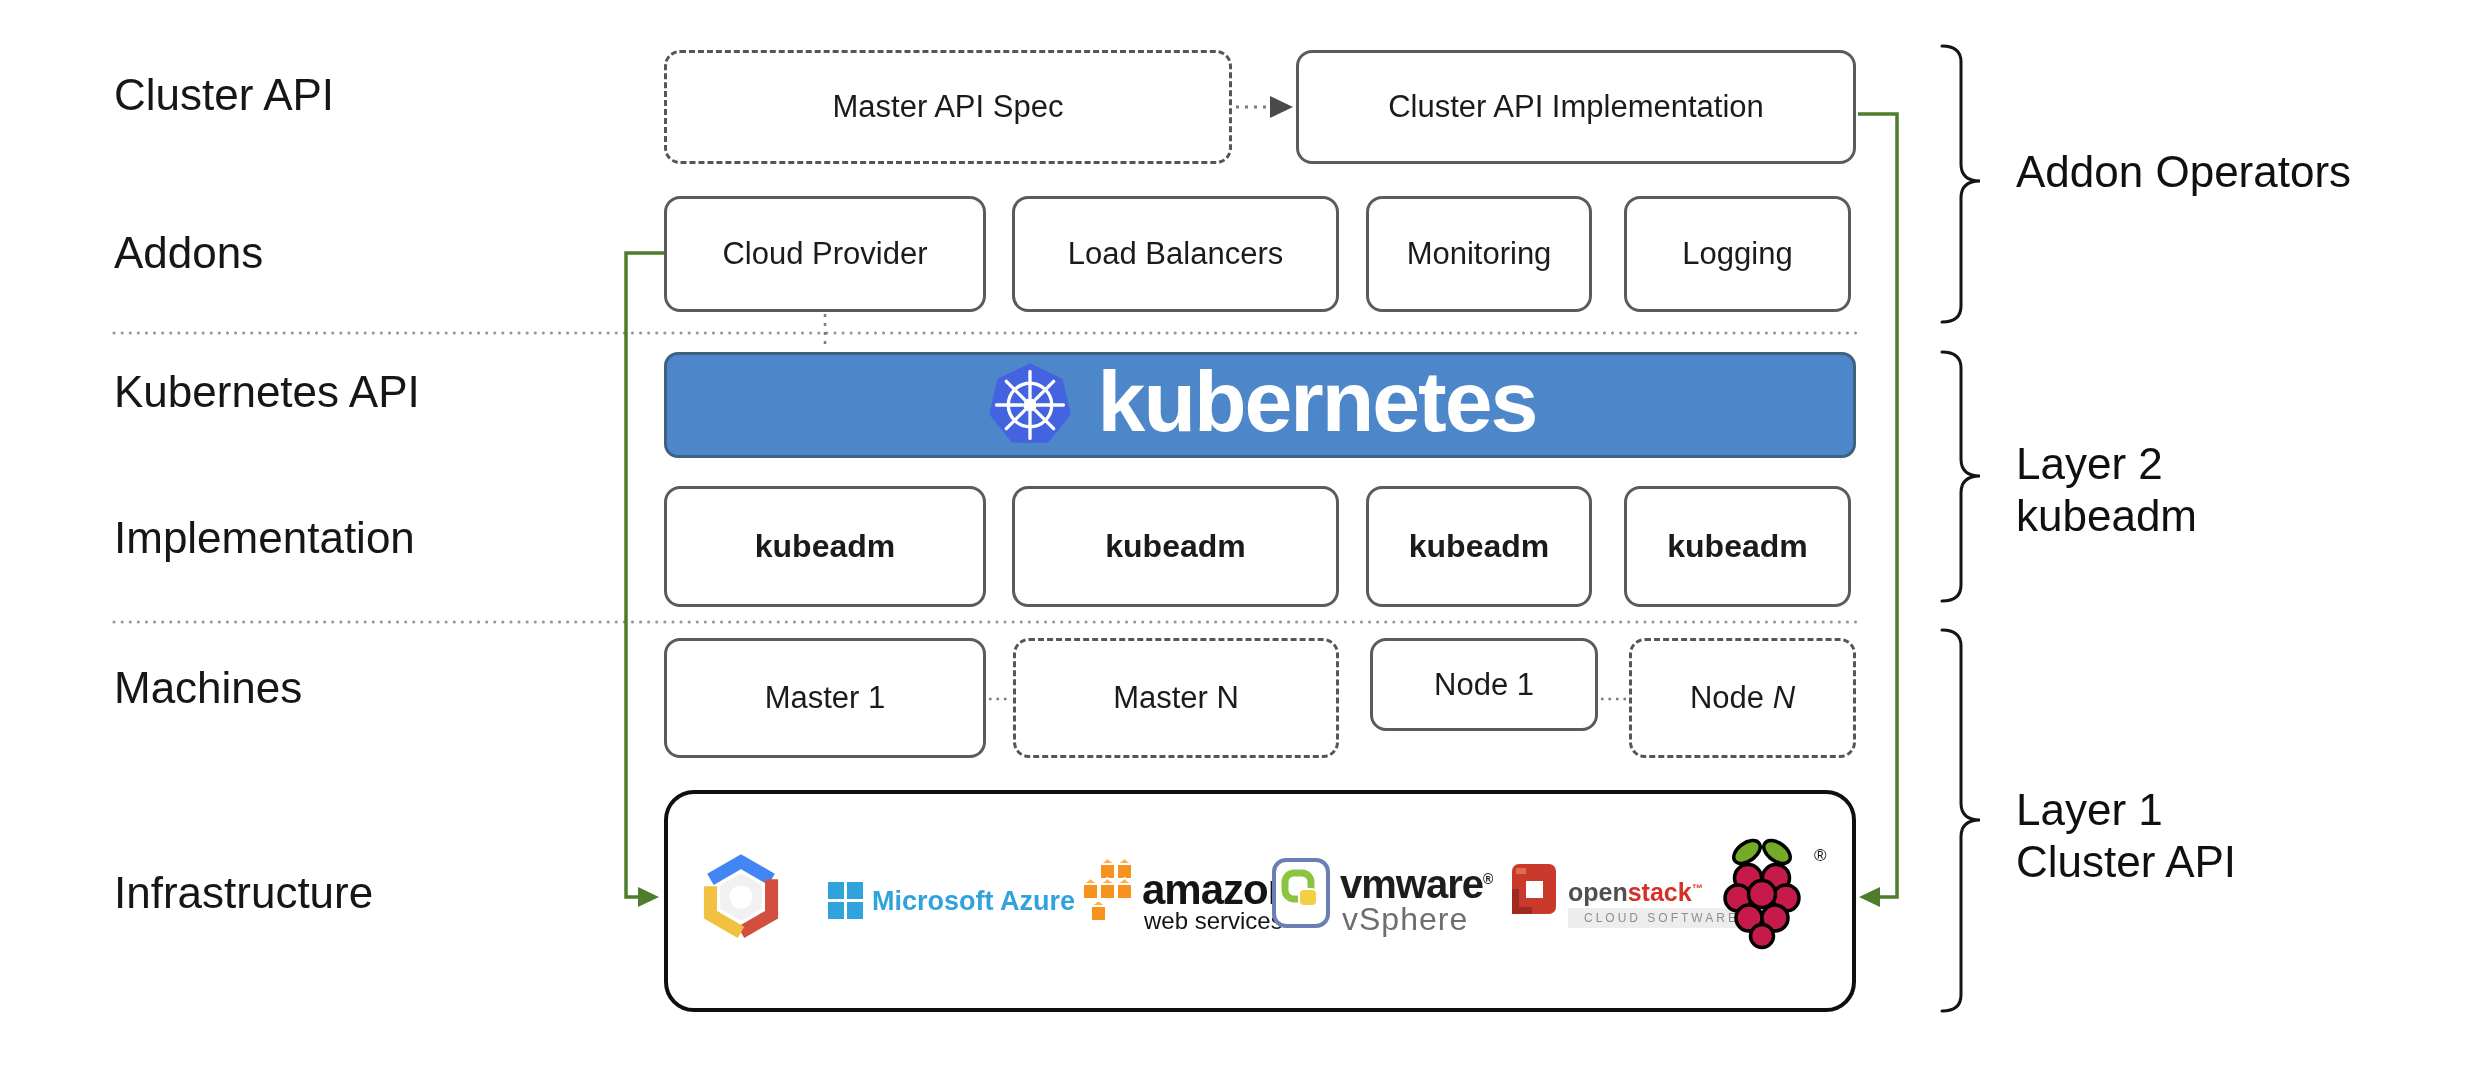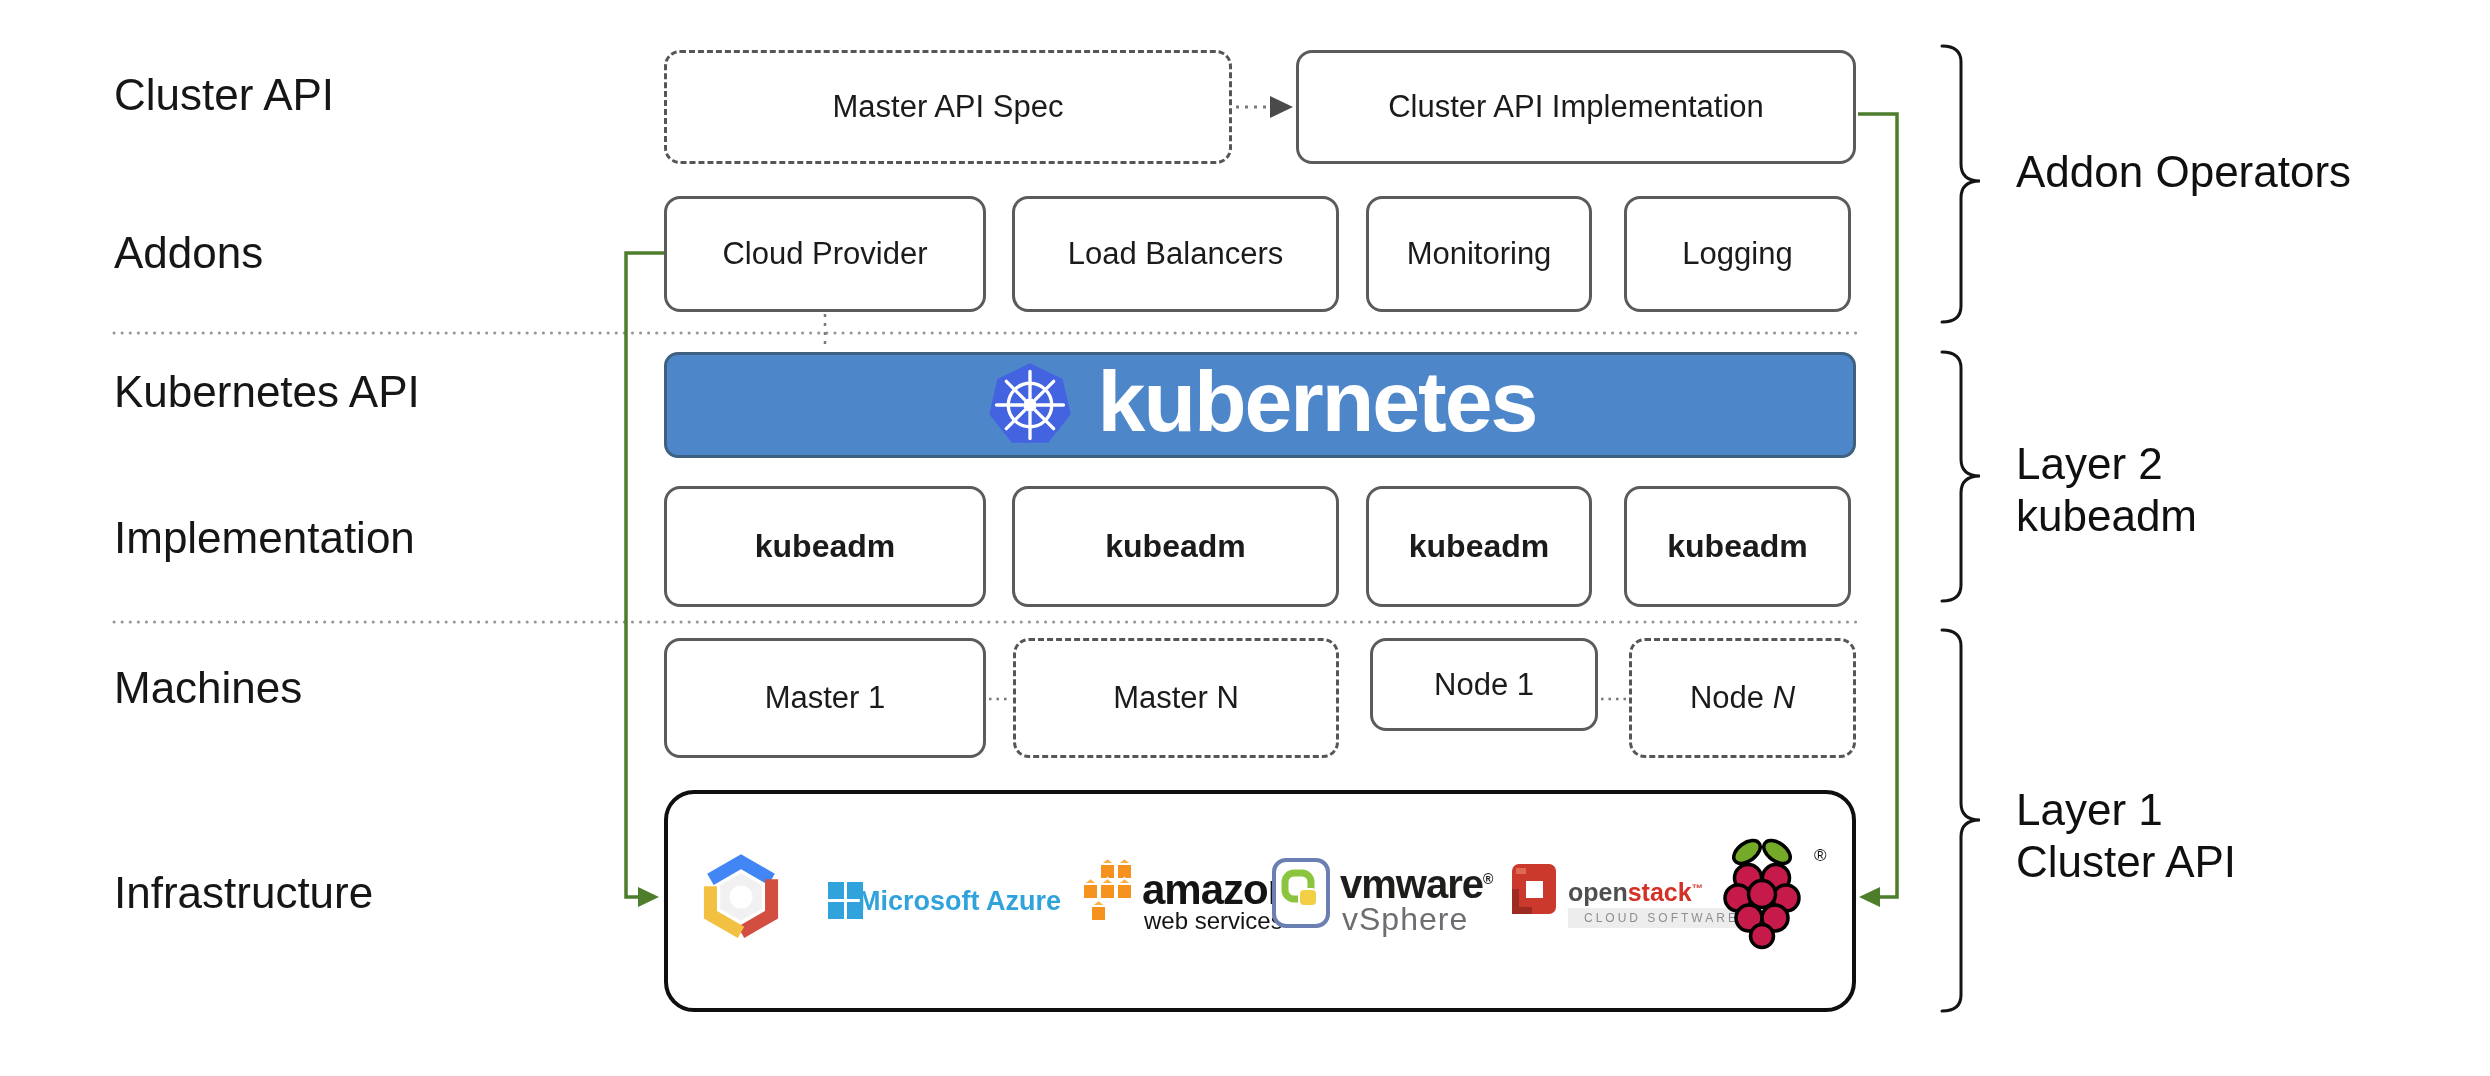--- a/index.html
+++ b/index.html
@@ -121,21 +121,21 @@
       <polygon points="0,-31 27,-15.5 27,15.5 0,31 -27,15.5 -27,-15.5" fill="#f1f1f1"></polygon>
       <circle r="15" fill="#ffffff"></circle>
     </svg>
 
     <svg class="logo" style="left:160px;top:88px" viewBox="0 0 36 38" width="36" height="38">
       <rect x="0" y="0" width="16" height="17" fill="#31a3dc"></rect>
       <rect x="19" y="0" width="16" height="17" fill="#31a3dc"></rect>
       <rect x="0" y="20" width="16" height="17" fill="#31a3dc"></rect>
       <rect x="19" y="20" width="16" height="17" fill="#31a3dc"></rect>
     </svg>
-    <div class="logo azure-text" style="left:190px;top:92px">Microsoft Azure</div>
+    <div class="logo azure-text" style="left:204px;top:92px">Microsoft Azure</div>
 
     <svg class="logo" style="left:414px;top:62px" viewBox="0 0 58 70" width="58" height="70">
       <g stroke="#ffffff" stroke-width="2">
         <polygon points="18,8 25.5,2 33,8" fill="#fbb043"></polygon>
         <polygon points="35,8 42.5,2 50,8" fill="#fbb043"></polygon>
         <rect x="18" y="8" width="15" height="15" fill="#f6921e"></rect>
         <rect x="35" y="8" width="15" height="15" fill="#f6921e"></rect>
         <polygon points="1,28 8.5,22 16,28" fill="#fbb043"></polygon>
         <polygon points="18,28 25.5,22 33,28" fill="#fbb043"></polygon>
         <polygon points="35,28 42.5,22 50,28" fill="#fbb043"></polygon>

